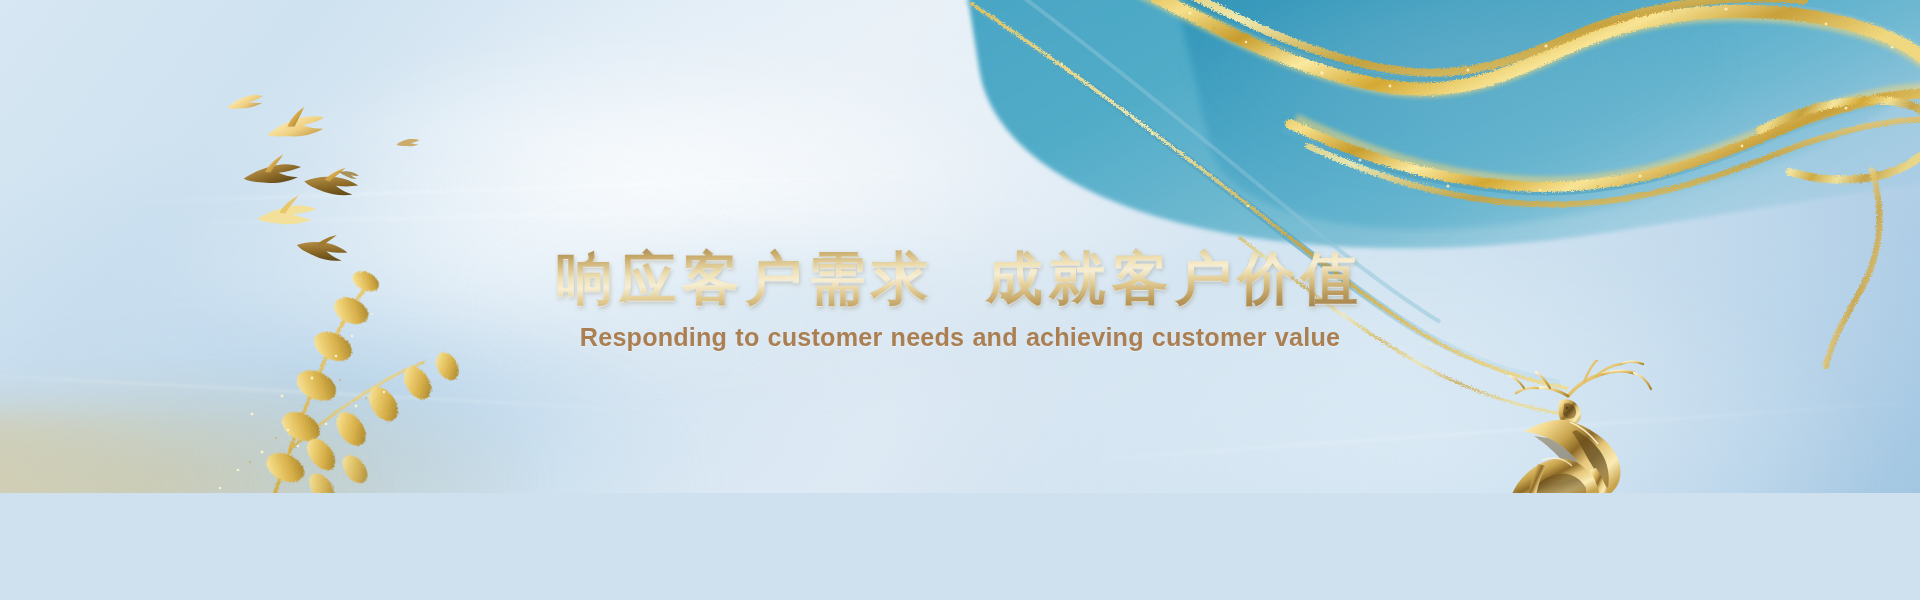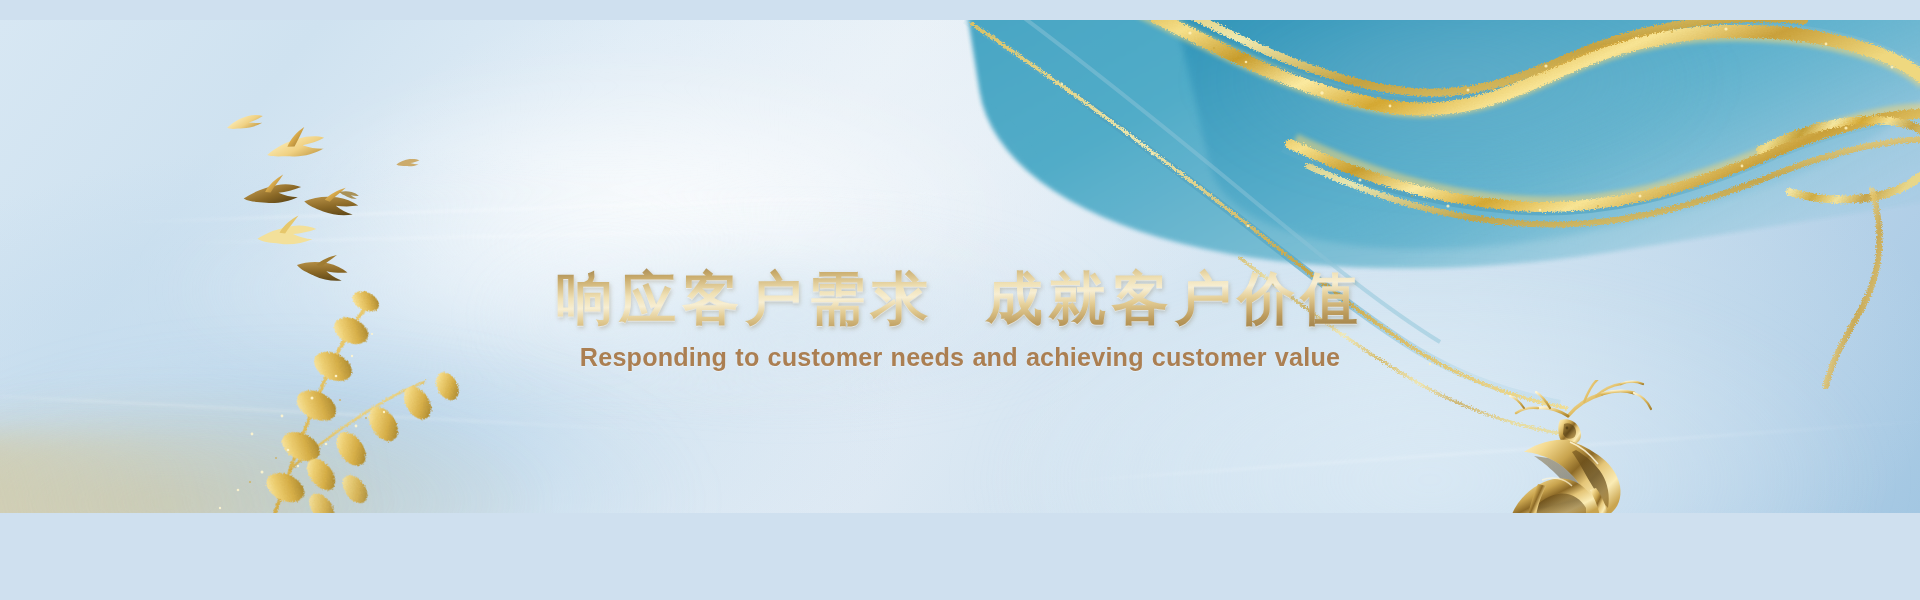--- a/index.html
+++ b/index.html
@@ -10,21 +10,20 @@
     background:#cfe0ef;
     font-family:"Liberation Sans", sans-serif;
   }
 
   .banner {
     position:relative;
     width:1920px;
     height:493px;
     overflow:hidden;
     background:#ffffff;
-    margin-top:20px;
   }
 
   
   .bg-base {
     position:absolute; inset:0;
     background:
       radial-gradient(ellipse 900px 420px at 18% 78%,  rgba(190,216,236,0.95) 0%, rgba(190,216,236,0) 62%),
       radial-gradient(ellipse 760px 330px at 42% 32%,  rgba(236,243,249,0.95) 0%, rgba(236,243,249,0) 60%),
       radial-gradient(ellipse 900px 520px at 72% 70%,  rgba(214,231,243,0.9)  0%, rgba(214,231,243,0) 62%),
       linear-gradient(128deg,

